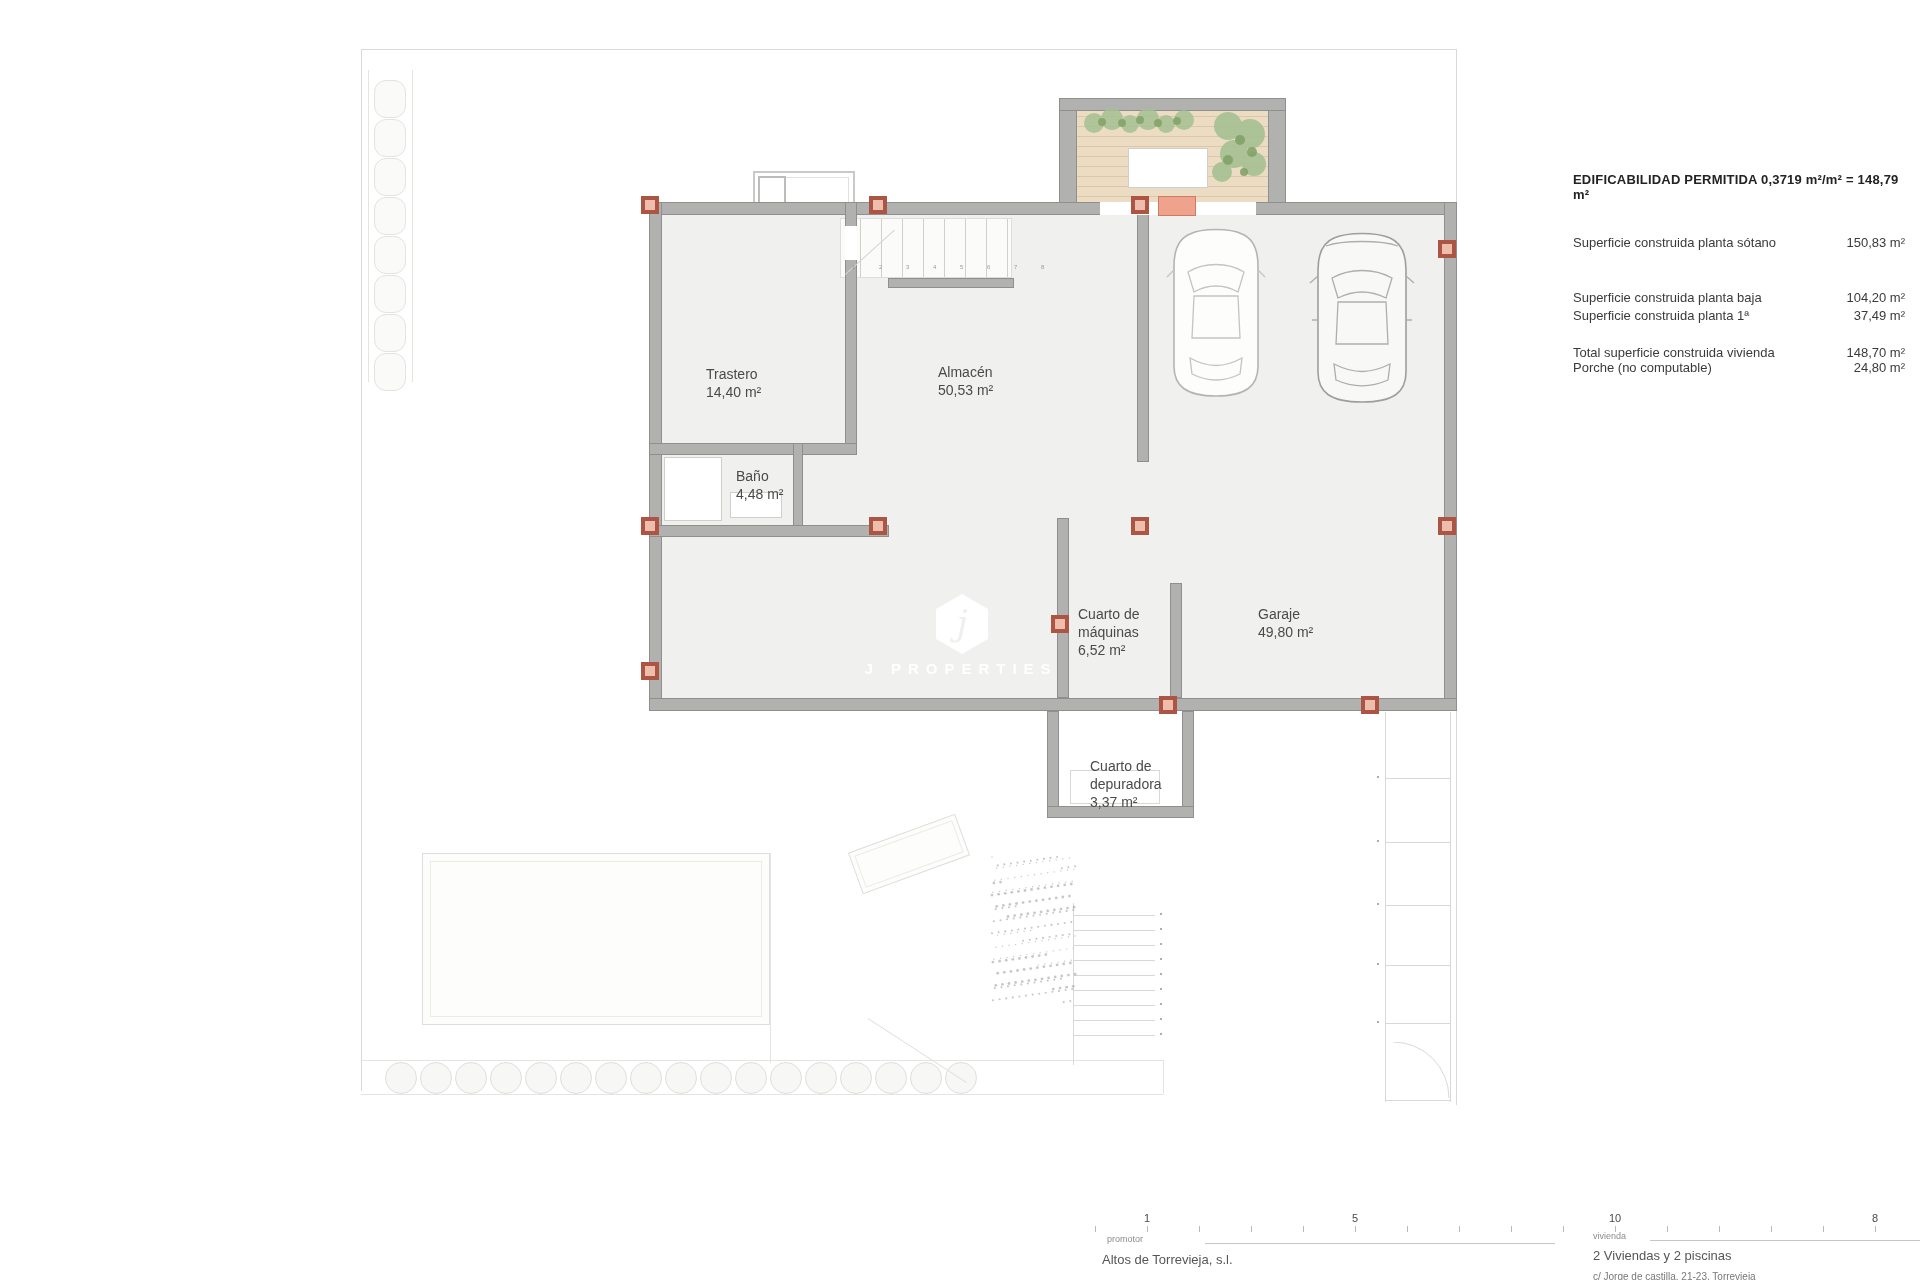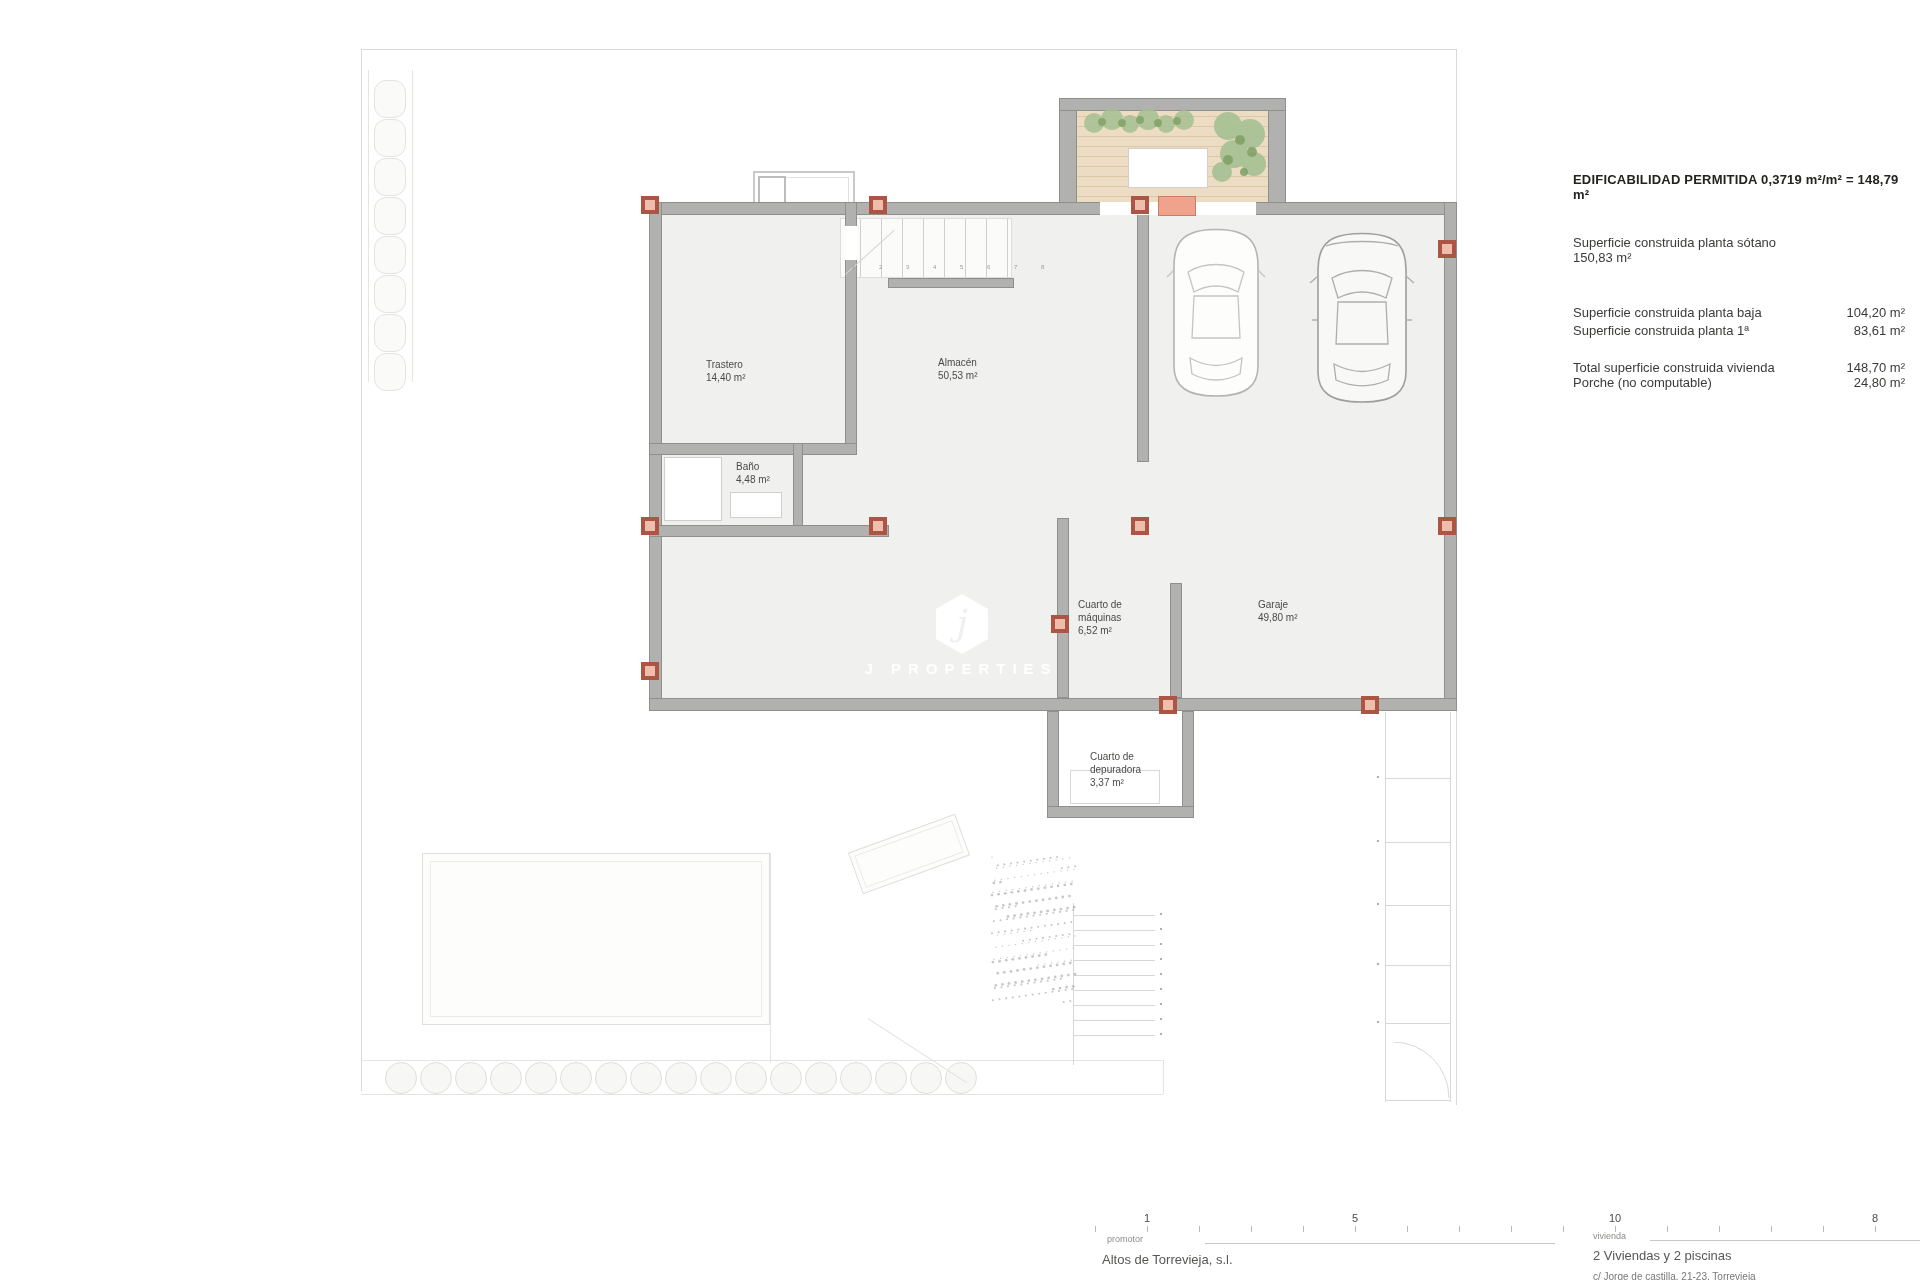--- a/index.html
+++ b/index.html
@@ -10,21 +10,21 @@
   .tline{position:absolute;background:#d9d9d7;}
   .tline2{position:absolute;background:#e4e4e2;}
   
   .wall{position:absolute;background:#b1b1af;box-shadow:inset 0 0 0 1px #8f8f8d;z-index:3;}
   .wallgap{position:absolute;background:#ffffff;z-index:4;}
   .floor{position:absolute;background:#f0f0ee;z-index:1;}
   .whitebox{position:absolute;background:#ffffff;z-index:2;}
   
   .col{position:absolute;width:10px;height:10px;background:#eebdab;border:4px solid #ad5544;z-index:6;}
   
-  .rlabel{position:absolute;font-size:10px;line-height:1.3;color:#4a4a48;z-index:7;white-space:nowrap;}
+  .rlabel{position:absolute;font-size:14px;line-height:1.3;color:#4a4a48;z-index:7;white-space:nowrap;margin-top:7px;}
   
   .deck{position:absolute;background:repeating-linear-gradient(0deg,#ecdcc3 0 9px,#ddc8a5 9px 10px);z-index:2;}
   .porch-step{position:absolute;background:#efa28c;box-shadow:inset 0 0 0 1px #cf7b64;z-index:5;}
   
   .stairs{position:absolute;background:
       repeating-linear-gradient(90deg,transparent 0 20px,#cfcfcd 20px 21px),#fbfbf9;
       box-shadow:inset 0 0 0 1px #dddddb;z-index:2;}
   .diag{position:absolute;height:1px;background:#d4d4d2;transform-origin:left top;z-index:3;}
   .stairnums{position:absolute;font-size:6px;letter-spacing:11px;color:#9a9a98;z-index:4;}
   
@@ -525,31 +525,31 @@
       <div class="ext-line" style="left: 1385px; top: 1023px; width: 66px; height: 1px;"></div>
       <div class="dot" style="left: 1377px; top: 1021px;"></div>
     </div>
   <svg class="abs" style="left:1392px;top:1042px;z-index:1;" width="58" height="58" viewBox="0 0 58 58">
     <path d="M1,0 A56,56 0 0 1 57,56" fill="none" stroke="#d8d8d6" stroke-width="1"></path>
   </svg>
   <div class="ext-line" style="left:1385px;top:1100px;width:66px;height:1px;"></div>
 
   <div class="info">
     <div class="t">EDIFICABILIDAD PERMITIDA 0,3719 m²/m² = 148,79 m²</div>
-    <div class="irow" style="margin-bottom:40px;flex-direction:column;">
+    <div class="irow" style="margin-bottom:40px;">
       <span>Superficie construida planta sótano</span>
         <span>150,83 m²</span>
     </div>
     <div class="irow" style="margin-bottom:3px;">
       <span>Superficie construida planta baja</span>
         <span>104,20 m²</span>
     </div>
     <div class="irow" style="margin-bottom:22px;">
       <span>Superficie construida planta 1ª</span>
-        <span>83,61 m²</span>
+        <span>37,49 m²</span>
     </div>
     <div class="irow" style="">
       <span>Total superficie construida vivienda</span>
         <span>148,70 m²</span>
     </div>
     <div class="irow">
       <span>Porche (no computable)</span>
         <span>24,80 m²</span>
     </div>
   </div>

